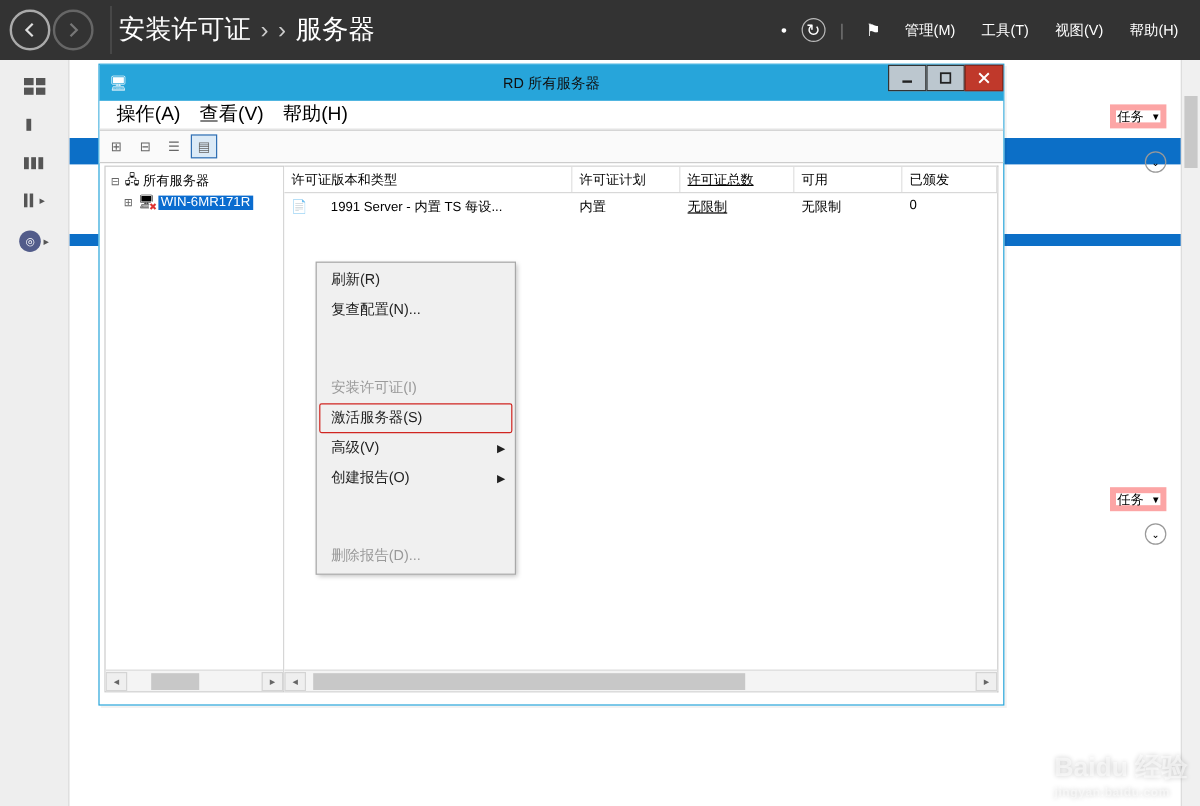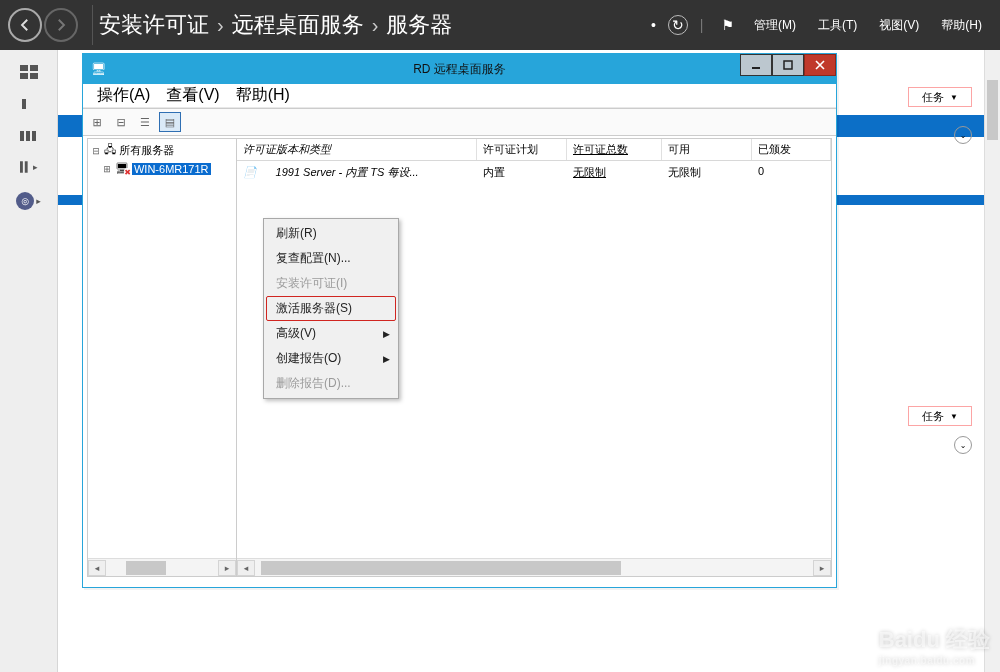--- a/index.html
+++ b/index.html
@@ -28,21 +28,21 @@
 .strip-icon { width: 18px; height: 14px; position: relative; }
 .strip-icon svg { width: 18px; height: 16px; fill: #555; }
 .playcirc { width:18px; height:18px; border-radius:50%; background:#525c8a; display:flex; align-items:center; justify-content:center; color:#fff; font-size:9px;}
 
 .main-area { flex: 1; position: relative; background: #fff; }
 
 
 .bg-panels { position: absolute; inset: 0; }
 .blue-band-top { position:absolute; left:0; right:0; top:65px; height:22px; background:#0c6fc7; }
 .blue-band-mid { position:absolute; left:0; right:0; top:145px; height:10px; background:#0c6fc7; }
-.tasks-btn { position: absolute; right: 28px; width: 64px; height: 20px; border:1px solid #fca5a5; background:#fff; display:flex; align-items:center; justify-content:center; font-size:11px; gap:6px; }
+.tasks-btn { position: absolute; right: 28px; width: 47px; height: 20px; border:5px solid #fca5a5; background:#fff; display:flex; align-items:center; justify-content:flex-end; font-size:11px; gap:6px; }
 .tasks-btn.top1 { top: 37px; }
 .tasks-btn.top2 { top: 356px; }
 .circle-btn { position:absolute; right:28px; width:18px; height:18px; border:1px solid #999; border-radius:50%; display:flex; align-items:center; justify-content:center; font-size:8px;}
 .circle-btn.c1 { top: 76px; }
 .circle-btn.c2 { top: 386px; }
 .main-scroll { position:absolute; right:0; top:0; bottom:0; width:16px; background:#f0f0f0; border-left:1px solid #ddd;}
 .main-scroll .thumb { position:absolute; top:30px; height:60px; left:2px; right:2px; background:#c8c8c8;}
 
 
 .rd-window { position: absolute; left: 24px; top: 3px; width: 755px; height: 535px; border: 1px solid #27a5da; background: #fff; box-shadow: 2px 2px 0 rgba(0,0,0,0.05); }
@@ -68,34 +68,34 @@
 .tree-row .exp { width:10px; text-align:center; font-size:9px; color:#666;}
 .tree-row.root { margin-top:1px; }
 .tree-row.child { padding-left: 14px; }
 .tree-row.child.selected .label { background:#0a6ccf; color:#fff; padding:0 2px;}
 .server-icon { display:inline-flex; position:relative; }
 .server-icon .redx { color:#d33; font-size:8px; position:absolute; bottom:-2px; right:-2px; background:#fff; border-radius:50%;}
 
 .list-pane { flex:1; border:1px solid #ccc; border-left:none; background:#fff; position:relative; }
 .list-header { display:flex; height:22px; border-bottom:1px solid #d8d8d8; background:#fff; font-size:11px; }
 .list-header .col { padding:3px 6px; border-right:1px solid #e0e0e0; white-space:nowrap; overflow:hidden;}
-.c-type{flex:0 0 240px;font-style:italic;} .c-plan{flex:0 0 90px;} .c-total{flex:0 0 95px;text-decoration:underline;} .c-avail{flex:0 0 90px;} .c-issued{flex:1;}
+.c-type{flex:0 0 240px;} .c-plan{flex:0 0 90px;} .c-total{flex:0 0 95px;text-decoration:underline;} .c-avail{flex:0 0 90px;} .c-issued{flex:1;}
 .list-row { display:flex; font-size:11px; padding:2px 0;}
 .list-row .col{ padding:2px 6px; white-space:nowrap; overflow:hidden;}
 
 
 .hscroll { position:absolute; bottom:0; left:0; right:0; height:18px; background:#f4f4f4; border-top:1px solid #ddd; display:flex; align-items:center;}
 .hscroll .arrow{ width:18px; height:16px; display:flex; align-items:center; justify-content:center; font-size:9px; color:#666; border:1px solid #d4d4d4; background:#efefef;}
 .hscroll .track{ flex:1; position:relative; height:16px;}
 .hscroll .thumb{ position:absolute; top:1px; height:14px; background:#c8c8c8;}
 
 
-.ctx-menu { position:absolute; left:205px; top:168px; width:136px; background:#f0f0f0; border:1px solid #a8a8a8; box-shadow:2px 2px 4px rgba(0,0,0,0.25); padding:2px; z-index:50;}
+.ctx-menu { position:absolute; left:205px; top:168px; width:167px; background:#f0f0f0; border:1px solid #a8a8a8; box-shadow:2px 2px 4px rgba(0,0,0,0.25); padding:2px; z-index:50;}
 .ctx-item { padding:4px 20px 4px 10px; font-size:12px; color:#222; position:relative; display:flex; align-items:center;}
-.ctx-item.disabled { color:#9a9a9a; }
+.ctx-item.disabled { color:#9a9a9a;margin-top:40px; }
 .ctx-item .sub { position:absolute; right:6px; font-size:9px;}
 .ctx-item.highlight { border:1px solid #d02520; padding:3px 19px 3px 9px; border-radius:2px;}
 
 .watermark { position:absolute; right:10px; bottom:6px; font-size:22px; color:rgba(255,255,255,0.55); font-weight:bold; display:flex; gap:6px; text-shadow:0 0 4px rgba(0,0,0,0.2);}
 .watermark .sub{ font-size:10px; display:block; letter-spacing:0.5px; color:rgba(255,255,255,0.45);}
 .paw{ position:absolute; right:14px; bottom:36px; opacity:0.35;}
 .paw svg{ width:40px; height:34px; fill:#fff;}
 </style>
 </head>
 <body>
@@ -110,21 +110,20 @@
     <div class="nav-circle" style="border-color:#666;color:#777">
         <svg viewBox="0 0 24 24" style="stroke:#777">
           <path d="M9 5l7 7-7 7"></path>
         </svg>
       </div>
   </div>
   <div class="nav-sep"></div>
   <div class="breadcrumb">
     <span class="breadcrumb-main">安装许可证</span>
     <span class="breadcrumb-sep">›</span>
-    <span class="breadcrumb-sub">远程桌面服务</span>
     <span class="breadcrumb-sep">›</span>
     <span class="breadcrumb-sub">服务器</span>
   </div>
   <div class="header-right">
     <span class="hicon">•</span>
     <span class="hicon" style="border:1.5px solid #bbb;border-radius:50%;width:20px;height:20px;display:inline-flex;align-items:center;justify-content:center">↻</span>
     <span class="hicon" style="color:#777">|</span>
     <span class="hicon">⚑</span>
     <span class="hitem">管理(M)</span>
     <span class="hitem">工具(T)</span>
@@ -181,21 +180,21 @@
           <span>⌄</span>
         </div>
       <div class="main-scroll">
           <div class="thumb"></div>
         </div>
     </div>
 
     <div class="rd-window">
       <div class="rd-titlebar">
         <span class="app-icon">🖥</span>
-        <div class="rd-title">RD 远程桌面服务</div>
+        <div class="rd-title">RD 所有服务器</div>
         <div class="win-controls">
           <div class="win-btn">
               <svg viewBox="0 0 10 10">
                 <rect x="1" y="7" width="8" height="2" fill="#222"></rect>
               </svg>
             </div>
           <div class="win-btn">
               <svg viewBox="0 0 10 10">
                 <rect x="1" y="1" width="8" height="8" fill="none" stroke="#222" stroke-width="1.5"></rect>
               </svg>

